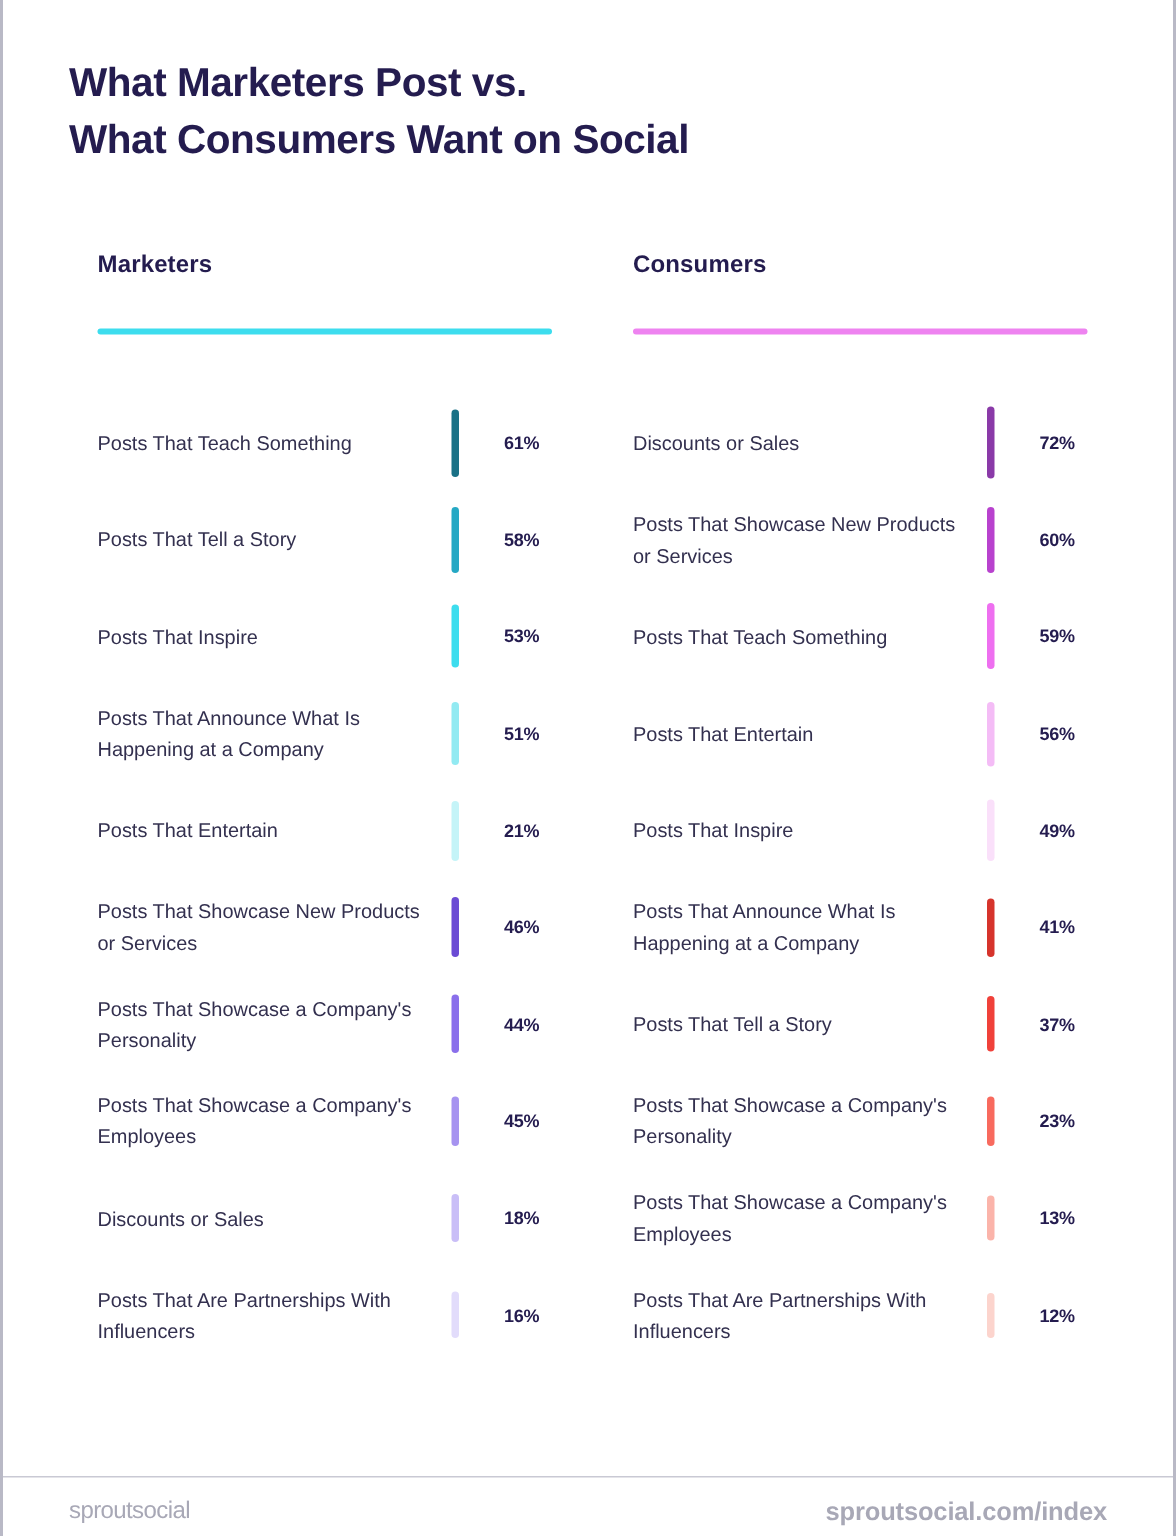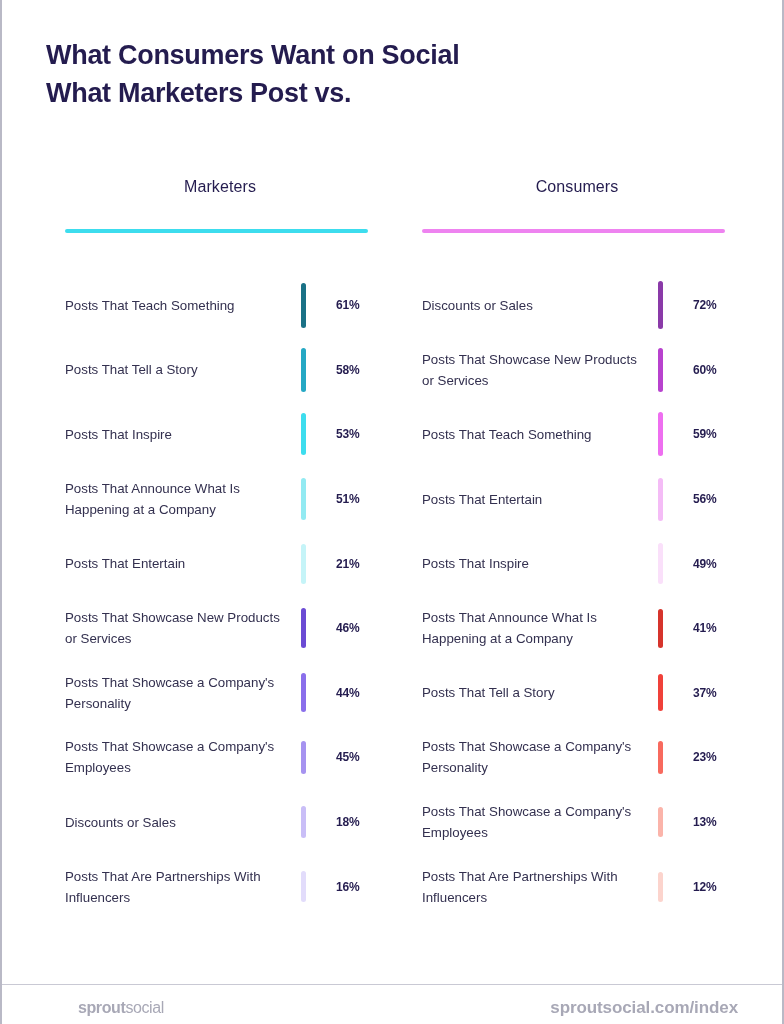--- a/index.html
+++ b/index.html
@@ -47,27 +47,25 @@
   }
   .column {
     position: absolute;
     top: 0;
     width: 310px;
   }
   .column.left  { left: 63px; }
   .column.right { left: 420px; }
 
   .col-header {
-    text-align: center;
     font-size: 16px;
-    font-weight: normal;
+    font-weight: bold;
     color: #241c4f;
     letter-spacing: 0.1px;
     height: 24px;
-    margin-top: 10px;
   }
   .col-rule {
     margin-top: 27px;
     height: 4px;
     border-radius: 2px;
     width: 303px;
   }
 
   
   .rows {
@@ -120,37 +118,37 @@
     height: 28px;
     display: flex;
     align-items: center;
     justify-content: space-between;
   }
   .logo {
     font-size: 16px;
     color: #a8a8b6;
     letter-spacing: -0.4px;
   }
-  .logo .bold { font-weight: bold; margin-left: 32px; }
+  .logo .bold { font-weight: normal; }
   .logo .light { font-weight: normal; }
   .footer-url {
     font-size: 17px;
     font-weight: bold;
     color: #a8a8b6;
     letter-spacing: -0.1px;
   }
 </style>
 </head>
 <body>
 
 <div id="page">
 
   <div class="title-block">
+    <div class="title-line">What Marketers Post vs.</div>
     <div class="title-line">What Consumers Want on Social</div>
-    <div class="title-line">What Marketers Post vs.</div>
   </div>
 
   <div class="columns">
 
     <div class="column left">
       <div class="col-header">Marketers</div>
       <div class="col-rule" style="background: rgb(61, 221, 238);"></div>
       <div class="rows">
           <div class="row">
             <div class="row-label">Posts That Teach Something</div>

